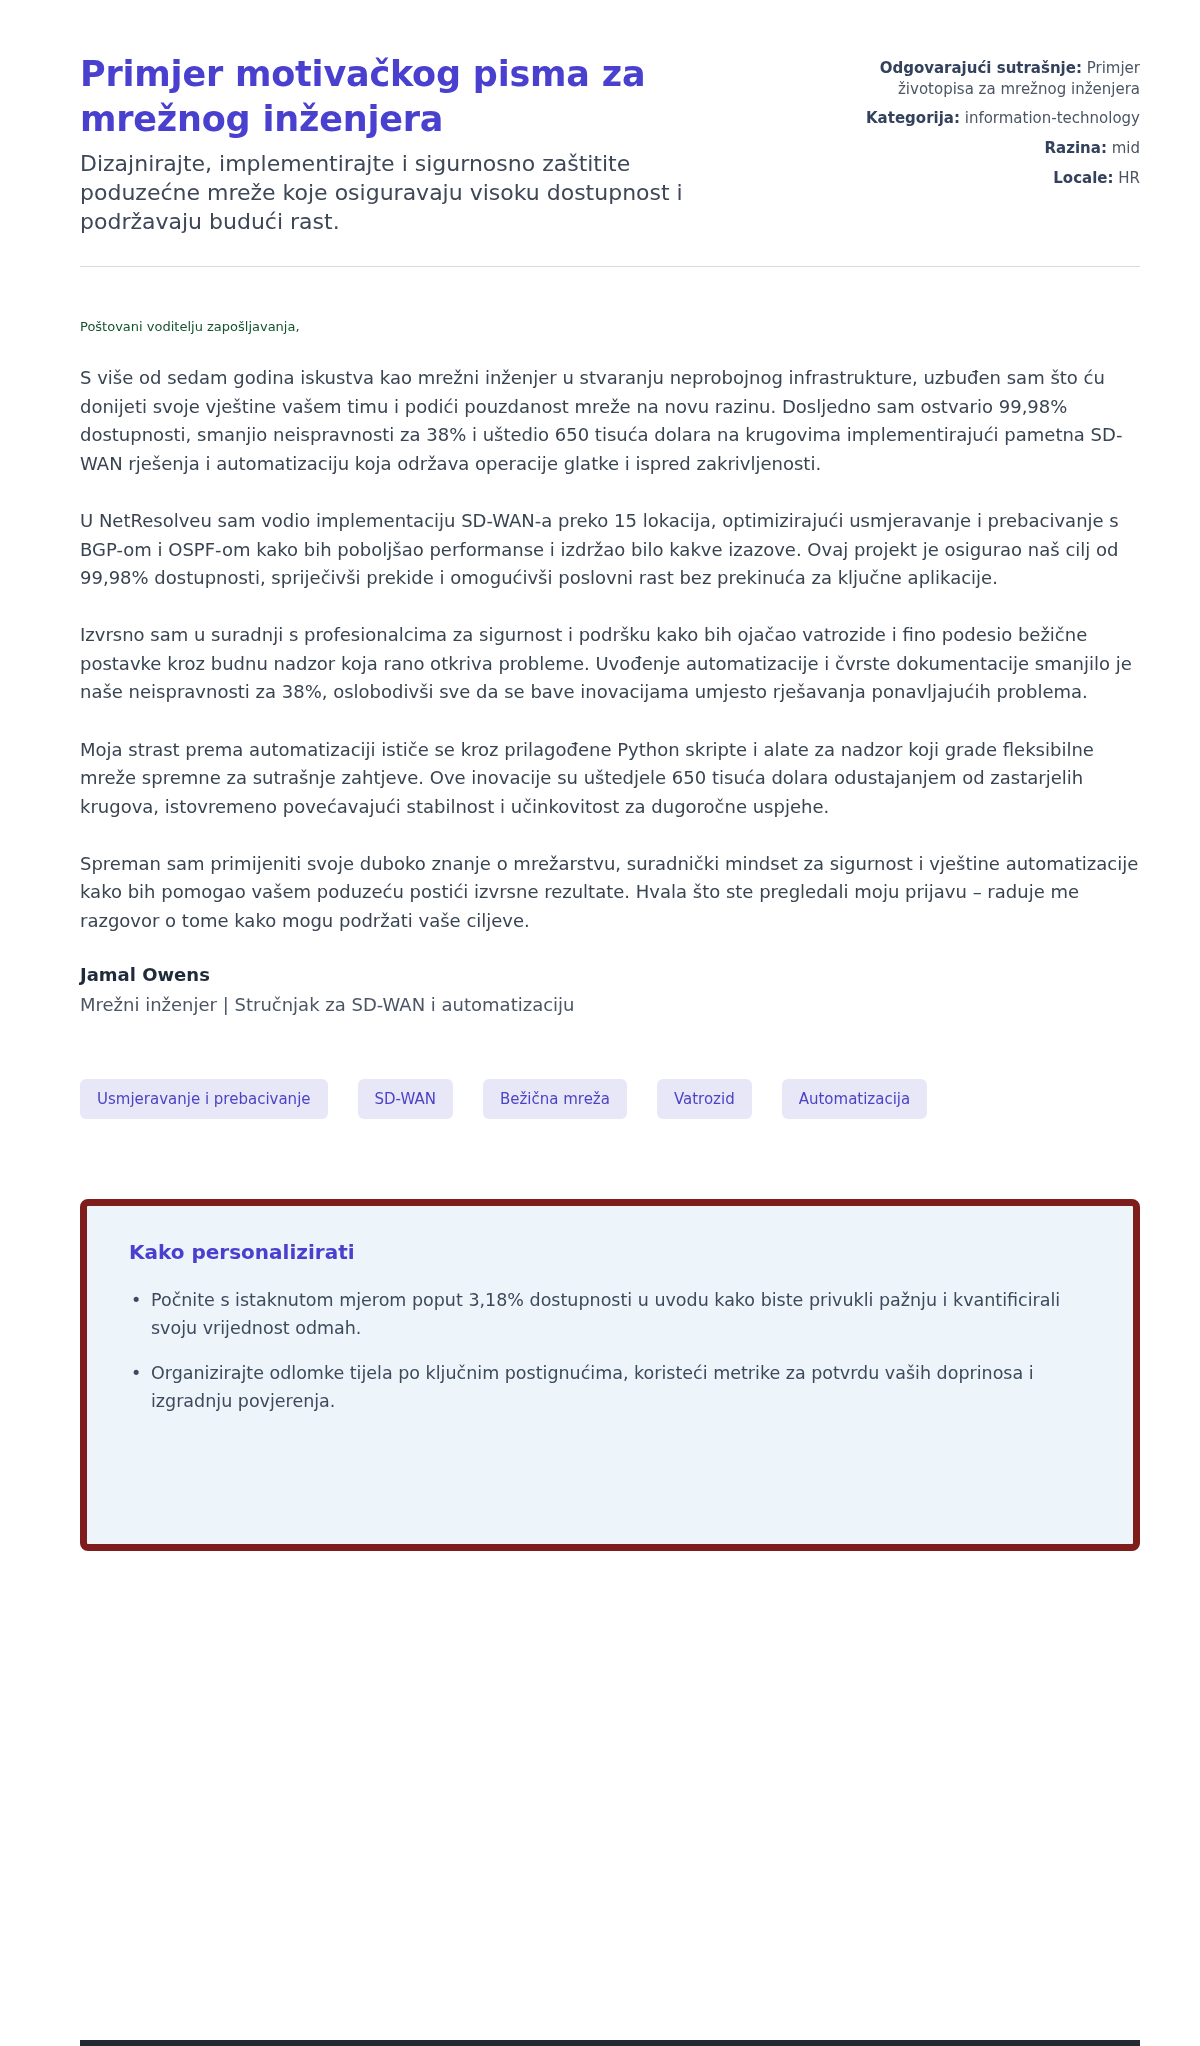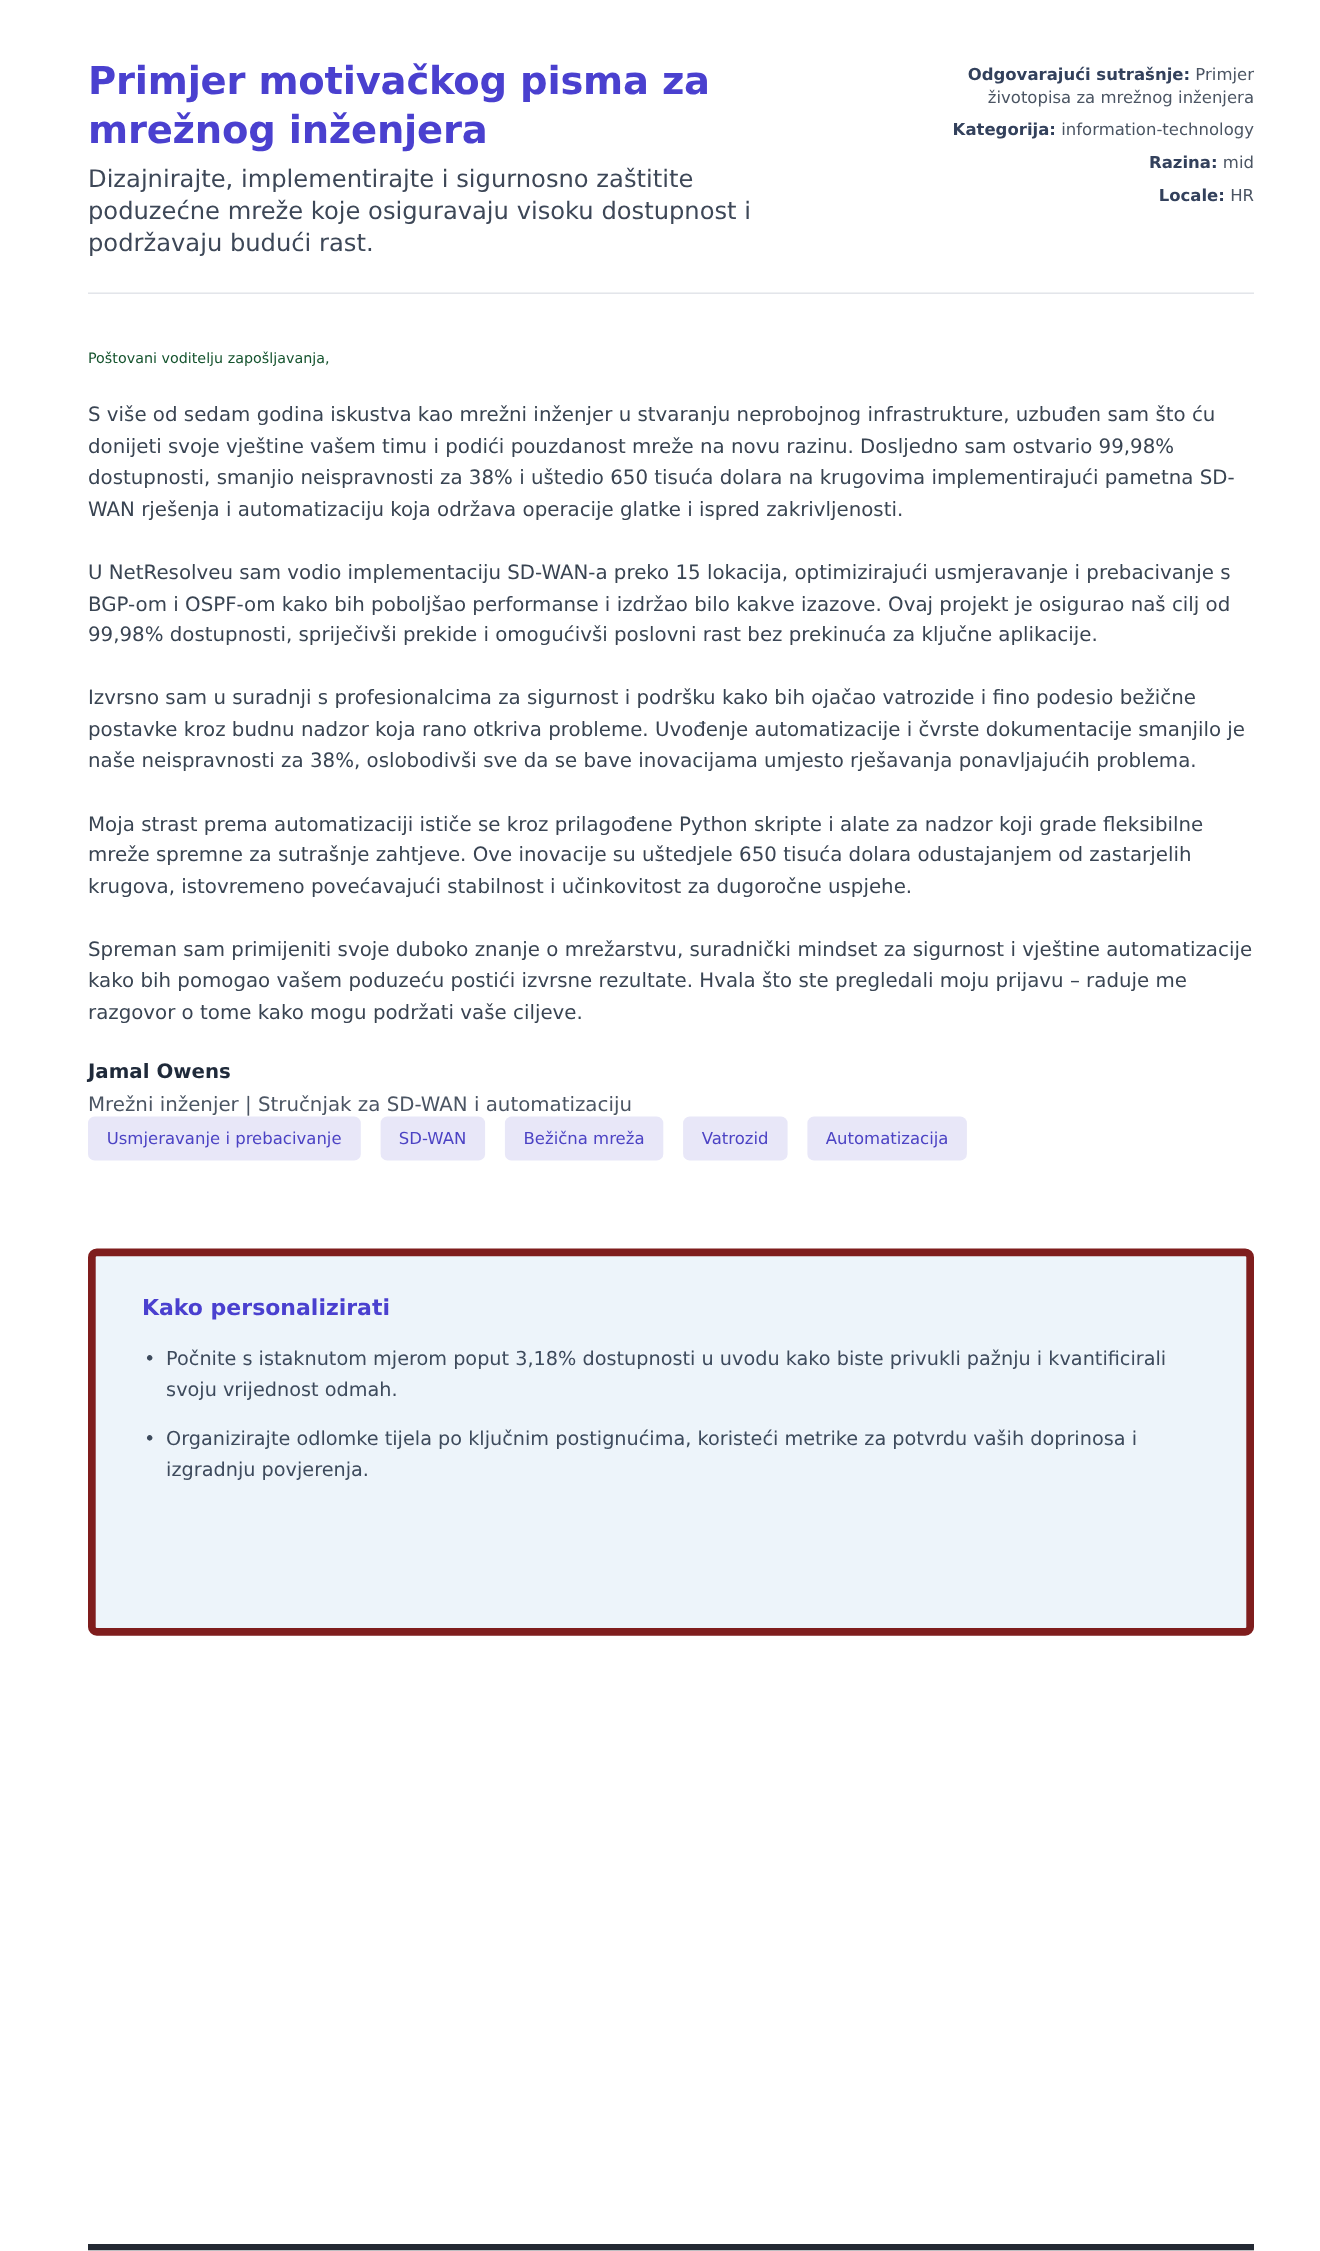--- a/index.html
+++ b/index.html
@@ -72,23 +72,24 @@
     font-weight: 700;
     color: #1f2a3a;
   }
   .signature-role {
     margin-top: 9px;
     font-size: 18px;
     color: #4b5563;
   }
   
   .tags {
+    margin-top: 64px;
     display: flex;
     flex-wrap: wrap;
-    gap: 18px;
+    gap: 30px;
   }
   .tag-chip {
     background: #e8e7f8;
     color: #4c43c4;
     font-size: 15px;
     padding: 11px 17px;
     border-radius: 6px;
     white-space: nowrap;
   }
   

